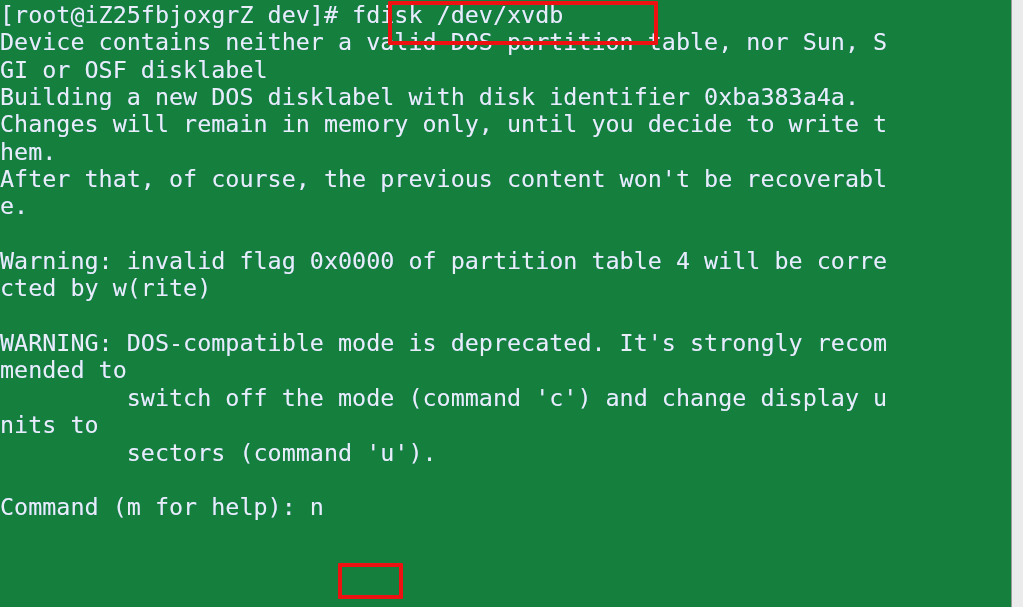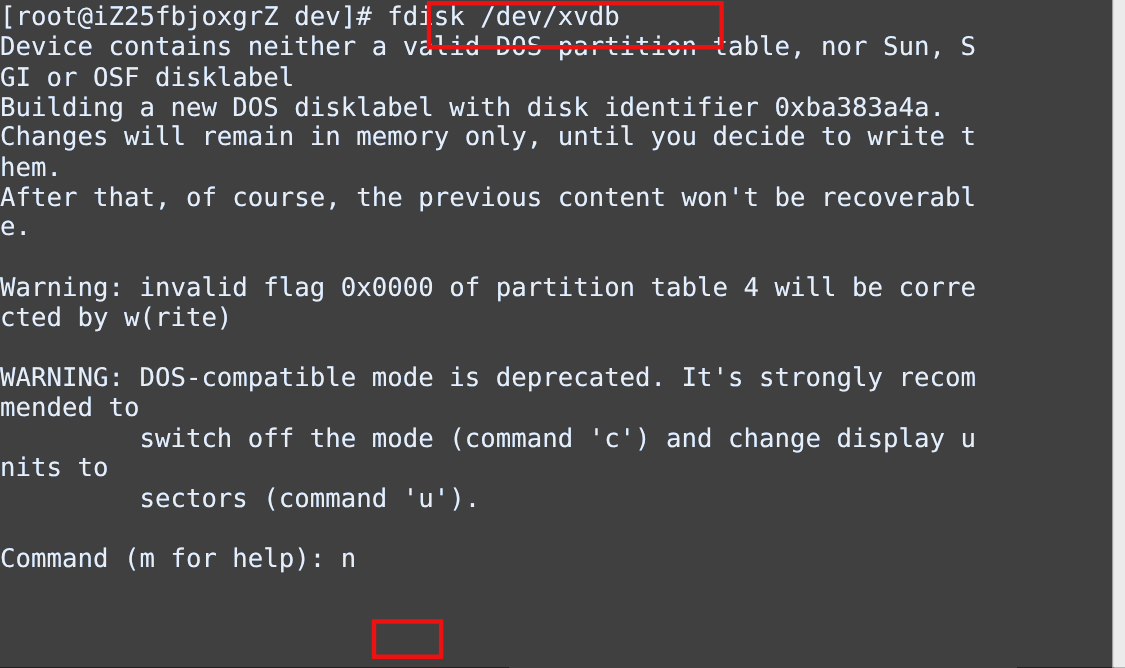--- a/index.html
+++ b/index.html
@@ -21,21 +21,21 @@
     background: #000000;
     overflow: hidden;
   }
 
   #terminal-screen {
     position: absolute;
     left: 0;
     top: 0;
     width: 1011px;
     height: 607px;
-    background: #404040;
+    background: #15803d;
     overflow: hidden;
   }
 
   #terminal-output {
     position: absolute;
     left: 0px;
     top: 2px;
     margin: 0;
     padding: 0;
     font-family: "DejaVu Sans Mono", "Liberation Mono", monospace;

